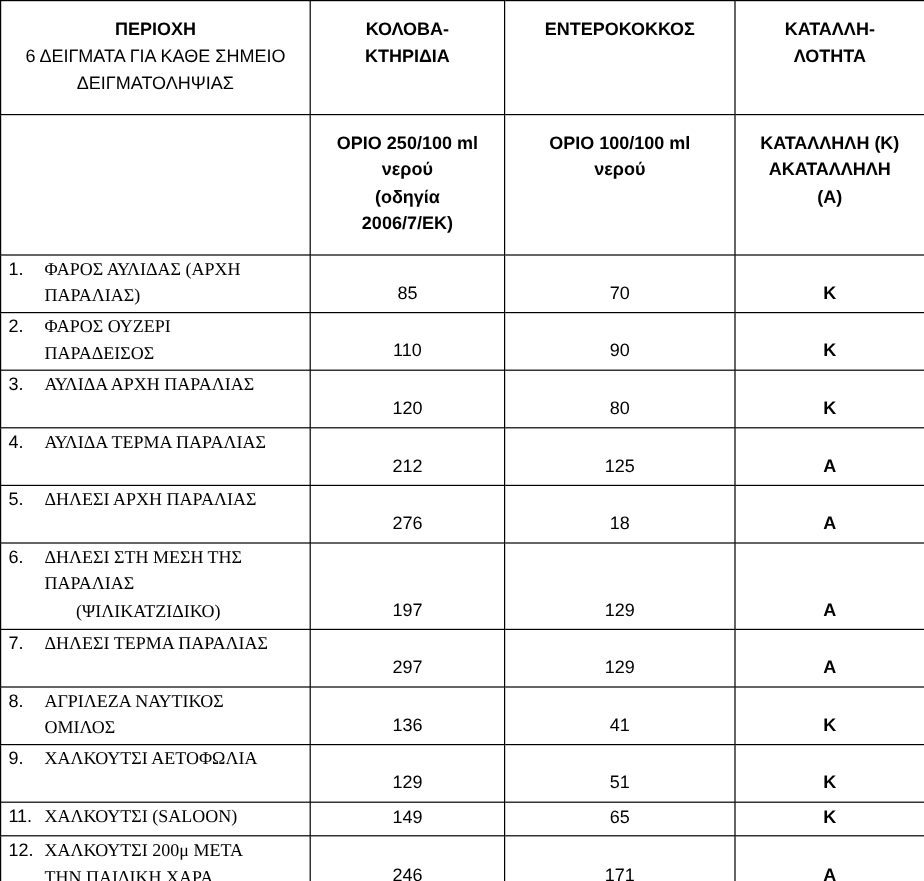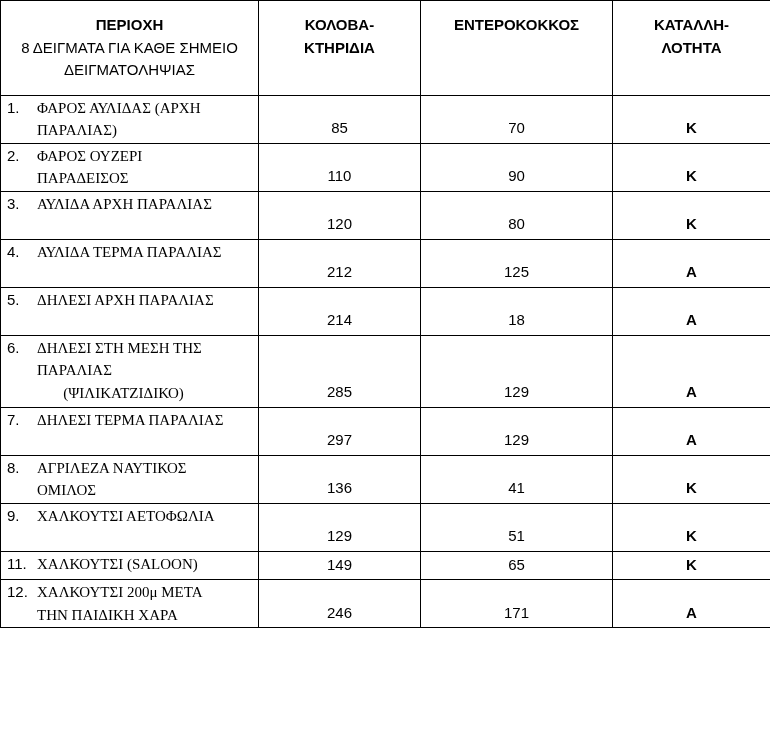--- a/index.html
+++ b/index.html
@@ -66,29 +66,41 @@
     <colgroup>
       <col class="col-loc">
         <col class="col-coli">
         <col class="col-ente">
         <col class="col-suit">
     </colgroup>
     <thead>
       <tr class="head1">
         <th>
           <span class="hline">ΠΕΡΙΟΧΗ</span>
-          <span class="sub pre">8 ΔΕΙΓΜΑΤΑ ΓΙΑ ΚΑΘΕ ΣΗΜΕΙΟ
+          <span class="sub pre">6 ΔΕΙΓΜΑΤΑ ΓΙΑ ΚΑΘΕ ΣΗΜΕΙΟ
 ΔΕΙΓΜΑΤΟΛΗΨΙΑΣ</span>
         </th>
         <th class="pre">ΚΟΛΟΒΑ-
 ΚΤΗΡΙΔΙΑ</th>
         <th>ΕΝΤΕΡΟΚΟΚΚΟΣ</th>
         <th class="pre">ΚΑΤΑΛΛΗ-
 ΛΟΤΗΤΑ</th>
       </tr>
+      <tr class="head2">
+        <th></th>
+        <th class="pre">ΟΡΙΟ 250/100 ml
+νερού
+(οδηγία
+2006/7/ΕΚ)</th>
+        <th class="pre">ΟΡΙΟ 100/100 ml
+νερού</th>
+        <th class="pre">ΚΑΤΑΛΛΗΛΗ (Κ)
+ΑΚΑΤΑΛΛΗΛΗ
+(Α)</th>
+      </tr>
     </thead>
     <tbody>
       <tr class="rh2">
         <td class="loc-cell">
           <div class="loc">
             <span class="num">1.</span>
             <span class="loc-text">ΦΑΡΟΣ ΑΥΛΙΔΑΣ (ΑΡΧΗ
 ΠΑΡΑΛΙΑΣ)</span>
           </div>
         </td>
@@ -130,34 +142,34 @@
         <td class="val">125</td>
         <td class="val suit">Α</td>
       </tr>
       <tr class="rh2">
         <td class="loc-cell">
           <div class="loc">
             <span class="num">5.</span>
             <span class="loc-text">ΔΗΛΕΣΙ ΑΡΧΗ ΠΑΡΑΛΙΑΣ</span>
           </div>
         </td>
-        <td class="val">214</td>
+        <td class="val">276</td>
         <td class="val">18</td>
         <td class="val suit">Α</td>
       </tr>
       <tr class="rh3">
         <td class="loc-cell">
           <div class="loc">
             <span class="num">6.</span>
             <span class="loc-text">ΔΗΛΕΣΙ ΣΤΗ ΜΕΣΗ ΤΗΣ
 ΠΑΡΑΛΙΑΣ
        (ΨΙΛΙΚΑΤΖΙΔΙΚΟ)</span>
           </div>
         </td>
-        <td class="val">285</td>
+        <td class="val">197</td>
         <td class="val">129</td>
         <td class="val suit">Α</td>
       </tr>
       <tr class="rh2">
         <td class="loc-cell">
           <div class="loc">
             <span class="num">7.</span>
             <span class="loc-text">ΔΗΛΕΣΙ ΤΕΡΜΑ ΠΑΡΑΛΙΑΣ</span>
           </div>
         </td>

